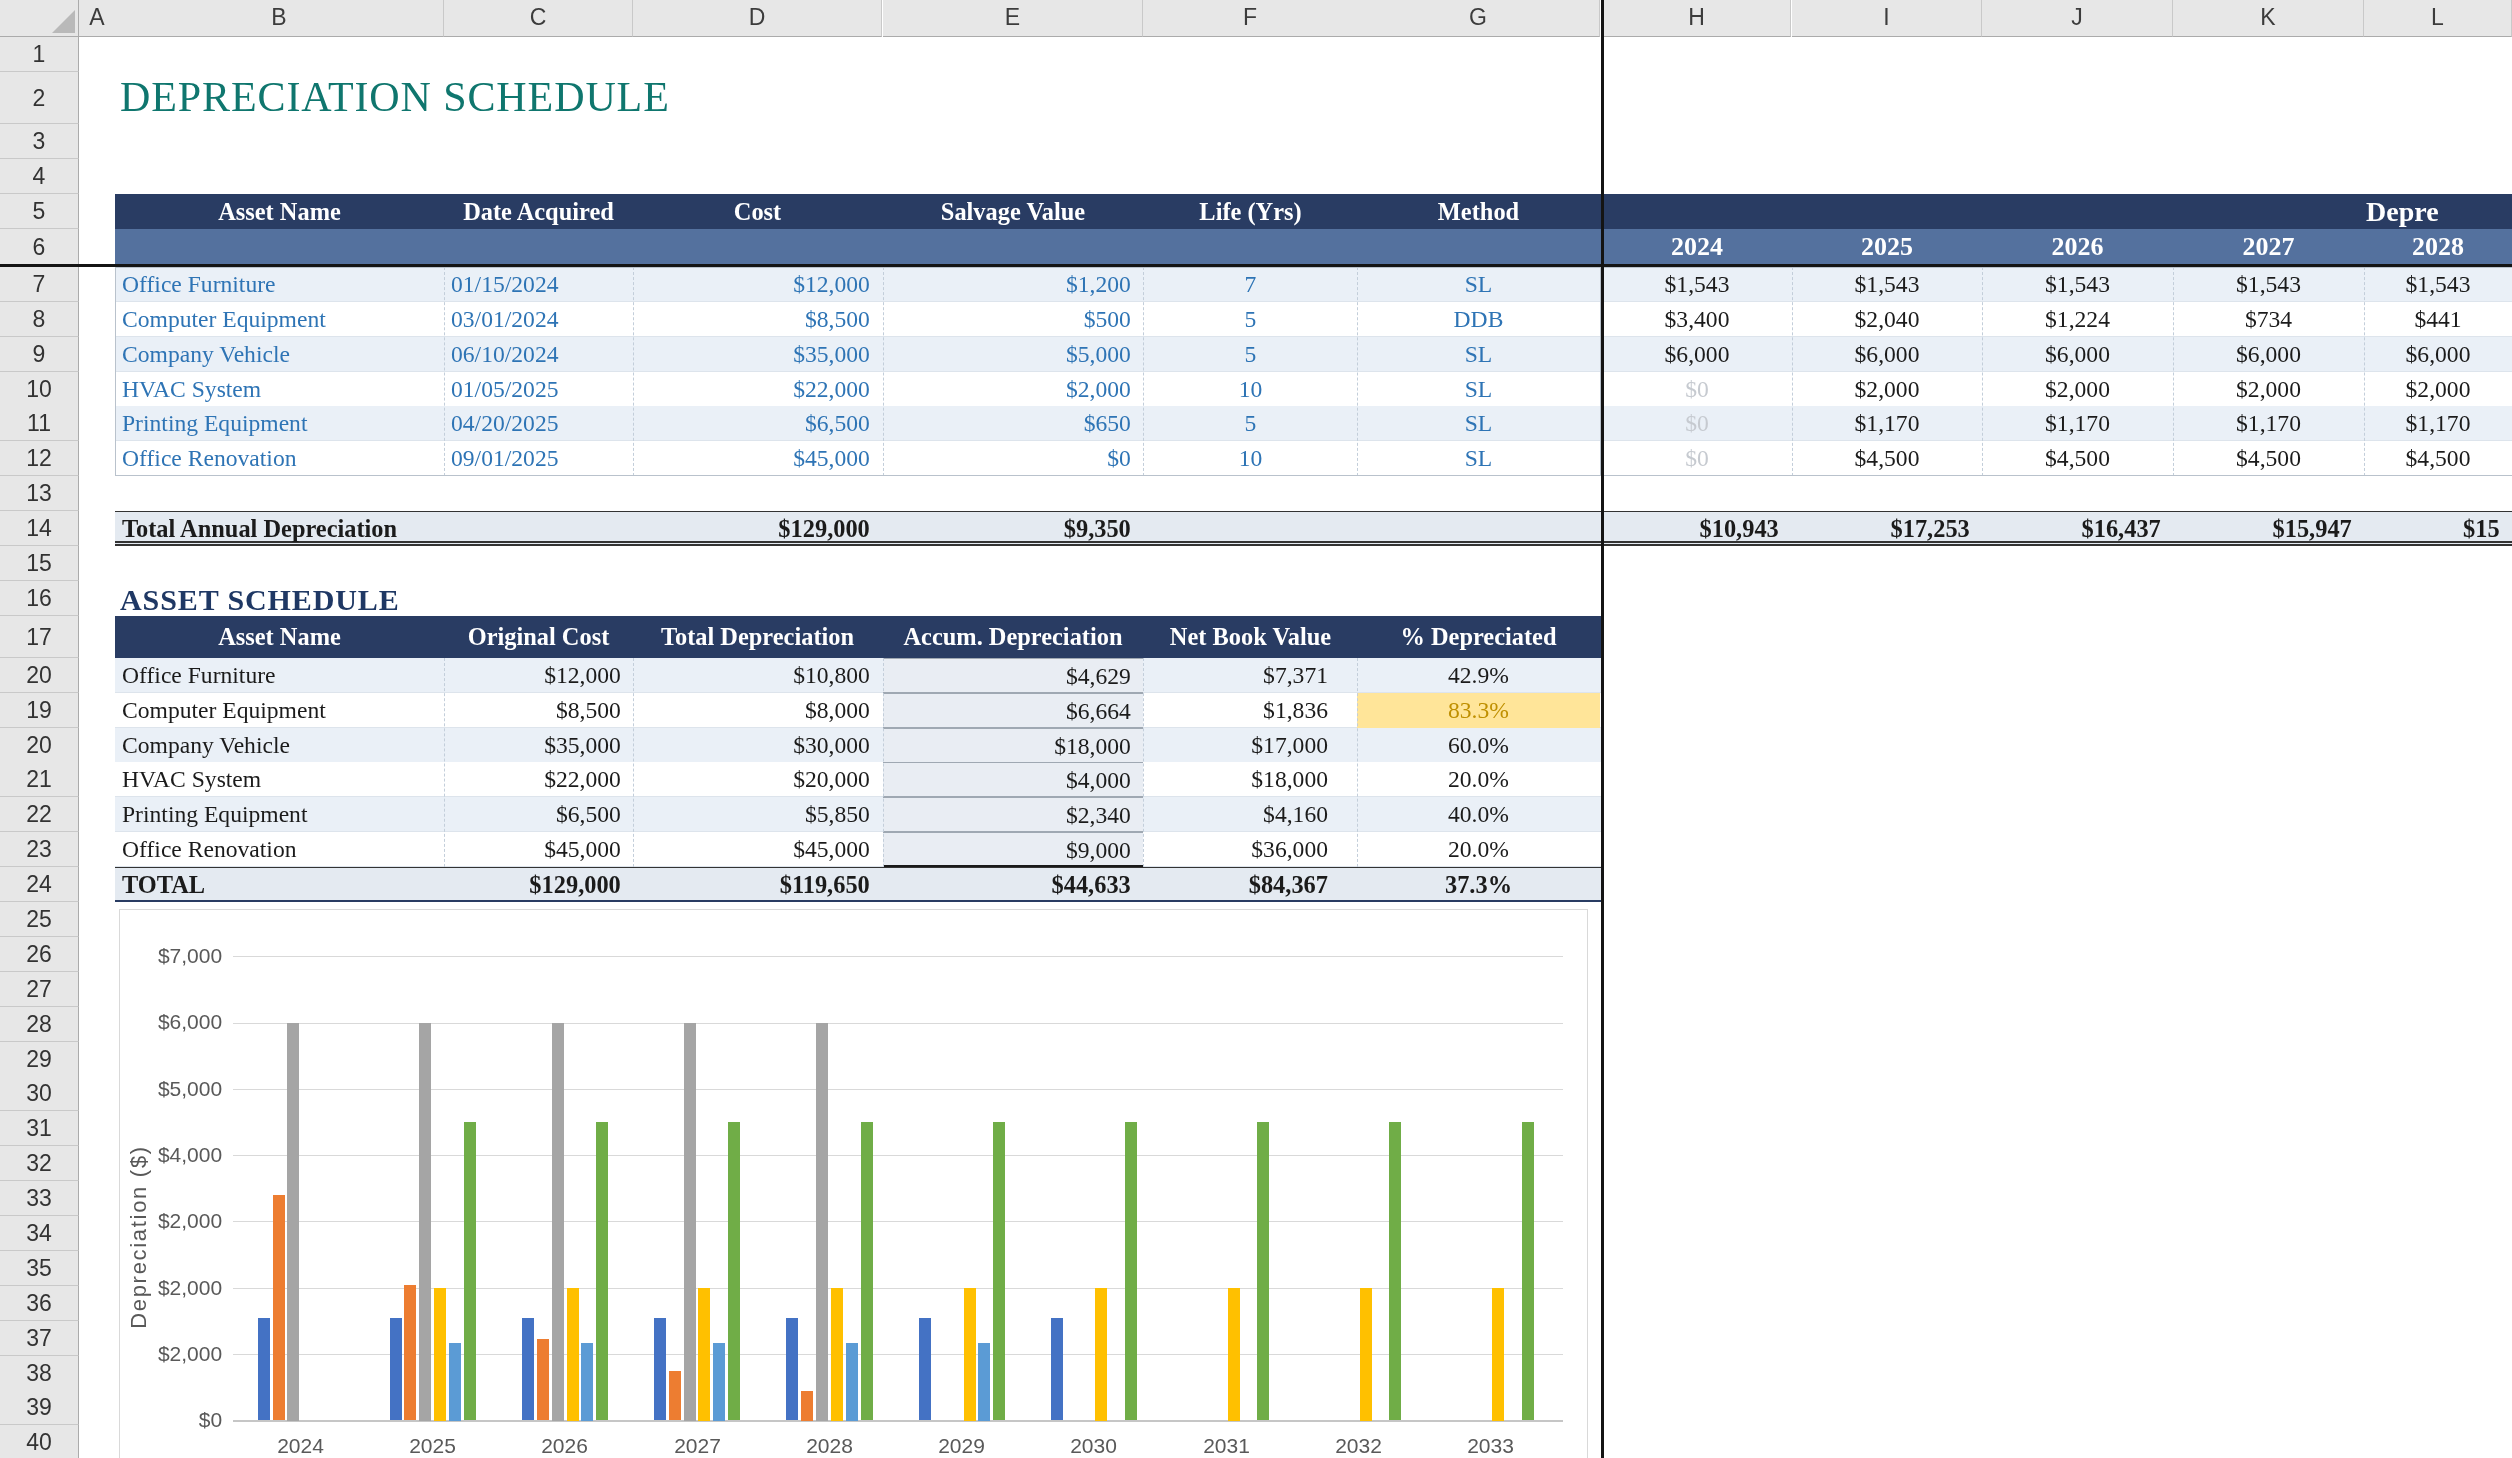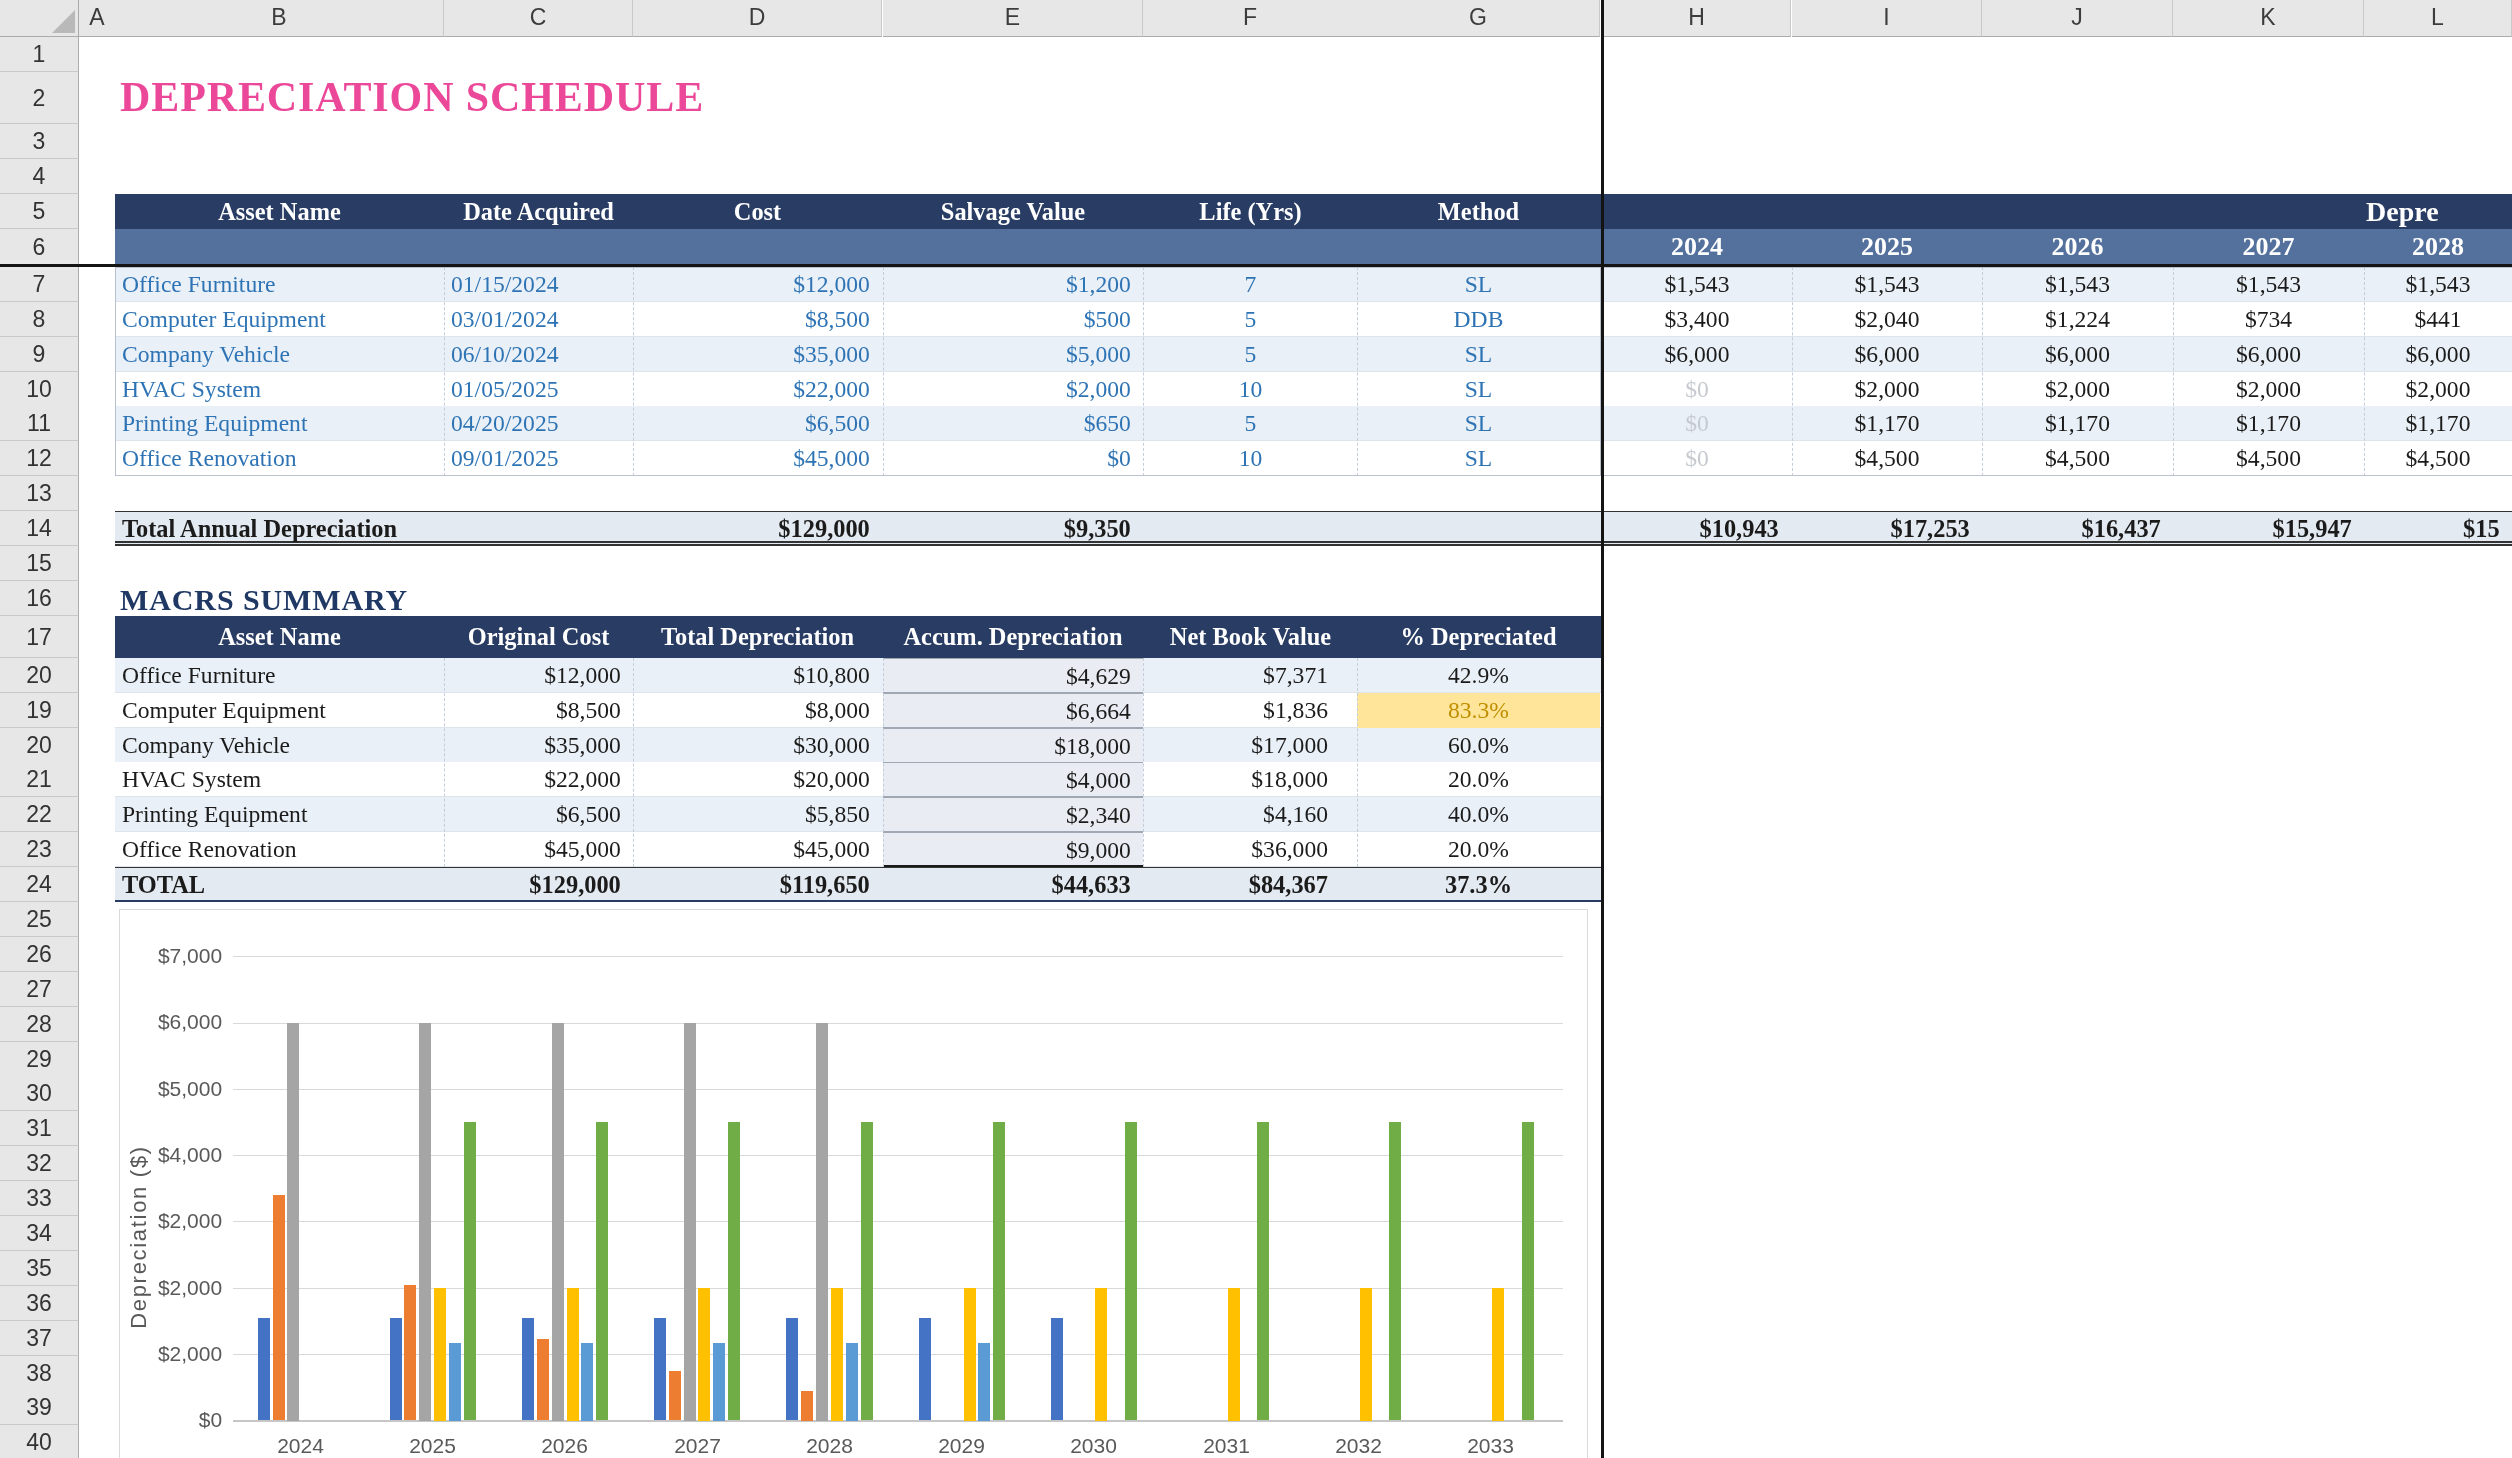--- a/index.html
+++ b/index.html
@@ -3,21 +3,21 @@
 <meta charset="utf-8">
 <style>
   html,body{margin:0;padding:0;background:#fff;}
   #sheet{position:relative;width:2512px;height:1458px;overflow:hidden;background:#fff;
          font-family:"Liberation Serif",serif;}
   .abs{position:absolute;box-sizing:border-box;}
   .chrome{font-family:"Liberation Sans",sans-serif;color:#3c3c3c;}
   #corner{left:0;top:0;width:79px;height:37px;background:#e7e7e7;border-right:0.9px solid #ababab;border-bottom:1.7px solid #ababab;z-index:10;}
   #corner .tri{position:absolute;right:2.6px;bottom:2.6px;width:0;height:0;border-left:23px solid transparent;border-bottom:23px solid #b9b9b9;}
   #colhdrs,#rowhdrs{z-index:10;}
-  #doc-title{left:120px;top:73px;font-size:42px;font-weight:bold;color:#ec4899;letter-spacing:0.9px;white-space:nowrap;z-index:2;}
+  #doc-title{left:120px;top:73px;font-size:42px;font-weight:normal;color:#0f766e;letter-spacing:0.9px;white-space:nowrap;z-index:2;}
   #doc-subtitle{left:120px;top:127px;font-size:23.6px;color:#8c8c8c;white-space:nowrap;z-index:2;}
   #summary-heading{left:120px;top:583px;font-size:30px;font-weight:bold;color:#1f3864;letter-spacing:0.9px;white-space:nowrap;z-index:2;}
   #year-banner{left:2366px;top:194px;height:18px;line-height:35px;font-size:28px;font-weight:bold;color:#fff;white-space:nowrap;z-index:4;}
   .cell{white-space:nowrap;overflow:hidden;}
   #chart{left:119px;top:909px;width:1469px;height:611px;background:#fff;border:0.9px solid #d9d9d9;z-index:5;}
   #chart-title{position:absolute;left:0;top:14px;width:1469px;text-align:center;font-family:"Liberation Sans",sans-serif;
                font-size:23.6px;color:#595959;}
   #chart-ytitle{position:absolute;left:-138px;top:314px;width:314px;text-align:center;transform:rotate(-90deg);
                 font-family:"Liberation Sans",sans-serif;font-size:22px;color:#595959;letter-spacing:1.7px;}
   #freeze-h{left:0;top:264px;width:2512px;height:2.6px;background:#141414;z-index:20;}
@@ -259,21 +259,21 @@
       <div style="position: absolute; box-sizing: border-box; left: 1357px; top: 658px; width: 0.9px; height: 209px; border-left: 0.9px dashed rgb(195, 206, 218); z-index: 3;"></div>
       <div style="position: absolute; box-sizing: border-box; left: 115px; top: 867px; width: 1486px; height: 35px; background: rgb(228, 234, 241); border-top: 1.7px solid rgb(51, 51, 51); border-bottom: 2.6px solid rgb(41, 60, 99); z-index: 1;"></div>
       <div style="position: absolute; box-sizing: border-box; left: 115px; top: 867px; width: 329px; height: 35px; font-family: &quot;Liberation Serif&quot;, serif; font-size: 24.4px; line-height: 35px; color: rgb(27, 27, 27); text-align: left; font-weight: bold; padding-left: 7px; padding-right: 0px; white-space: nowrap; overflow: hidden; background: transparent; z-index: 2; border-top: none; border-bottom: none;">TOTAL</div>
       <div style="position: absolute; box-sizing: border-box; left: 444px; top: 867px; width: 189px; height: 35px; font-family: &quot;Liberation Serif&quot;, serif; font-size: 24.4px; line-height: 35px; color: rgb(27, 27, 27); text-align: right; font-weight: bold; padding-left: 0px; padding-right: 12.2px; white-space: nowrap; overflow: hidden; background: transparent; z-index: 2; border-top: none; border-bottom: none;">$129,000</div>
       <div style="position: absolute; box-sizing: border-box; left: 633px; top: 867px; width: 249px; height: 35px; font-family: &quot;Liberation Serif&quot;, serif; font-size: 24.4px; line-height: 35px; color: rgb(27, 27, 27); text-align: right; font-weight: bold; padding-left: 0px; padding-right: 12.2px; white-space: nowrap; overflow: hidden; background: transparent; z-index: 2; border-top: none; border-bottom: none;">$119,650</div>
       <div style="position: absolute; box-sizing: border-box; left: 883px; top: 867px; width: 260px; height: 35px; font-family: &quot;Liberation Serif&quot;, serif; font-size: 24.4px; line-height: 35px; color: rgb(27, 27, 27); text-align: right; font-weight: bold; padding-left: 0px; padding-right: 12.2px; white-space: nowrap; overflow: hidden; background: transparent; z-index: 2; border-top: none; border-bottom: none;">$44,633</div>
       <div style="position: absolute; box-sizing: border-box; left: 1143px; top: 867px; width: 215px; height: 35px; font-family: &quot;Liberation Serif&quot;, serif; font-size: 24.4px; line-height: 35px; color: rgb(27, 27, 27); text-align: right; font-weight: bold; padding-left: 0px; padding-right: 30px; white-space: nowrap; overflow: hidden; background: transparent; z-index: 2; border-top: none; border-bottom: none;">$84,367</div>
       <div style="position: absolute; box-sizing: border-box; left: 1357px; top: 867px; width: 243px; height: 35px; font-family: &quot;Liberation Serif&quot;, serif; font-size: 24.4px; line-height: 35px; color: rgb(27, 27, 27); text-align: center; font-weight: bold; padding-left: 0px; padding-right: 0px; white-space: nowrap; overflow: hidden; background: transparent; z-index: 2; border-top: none; border-bottom: none;">37.3%</div>
     </div>
   <div id="year-banner" class="abs">Depre</div>
-  <div id="summary-heading" class="abs cell">MACRS SUMMARY</div>
+  <div id="summary-heading" class="abs cell">ASSET SCHEDULE</div>
 
   <div id="chart" class="abs">
     <div id="chart-ytitle">Depreciation ($)</div>
     <div id="plot">
         <div style="position: absolute; box-sizing: border-box; left: 113px; top: 510px; width: 1330px; height: 1.7px; background: rgb(198, 198, 198);"></div>
         <div style="position: absolute; box-sizing: border-box; left: -0.9px; top: 497px; width: 103px; height: 26px; font-family: &quot;Liberation Sans&quot;, sans-serif; font-size: 21px; color: rgb(89, 89, 89); text-align: right; line-height: 26px;">$0</div>
         <div style="position: absolute; box-sizing: border-box; left: 113px; top: 444px; width: 1330px; height: 0.9px; background: rgb(217, 217, 217);"></div>
         <div style="position: absolute; box-sizing: border-box; left: -0.9px; top: 431px; width: 103px; height: 26px; font-family: &quot;Liberation Sans&quot;, sans-serif; font-size: 21px; color: rgb(89, 89, 89); text-align: right; line-height: 26px;">$2,000</div>
         <div style="position: absolute; box-sizing: border-box; left: 113px; top: 378px; width: 1330px; height: 0.9px; background: rgb(217, 217, 217);"></div>
         <div style="position: absolute; box-sizing: border-box; left: -0.9px; top: 365px; width: 103px; height: 26px; font-family: &quot;Liberation Sans&quot;, sans-serif; font-size: 21px; color: rgb(89, 89, 89); text-align: right; line-height: 26px;">$2,000</div>

